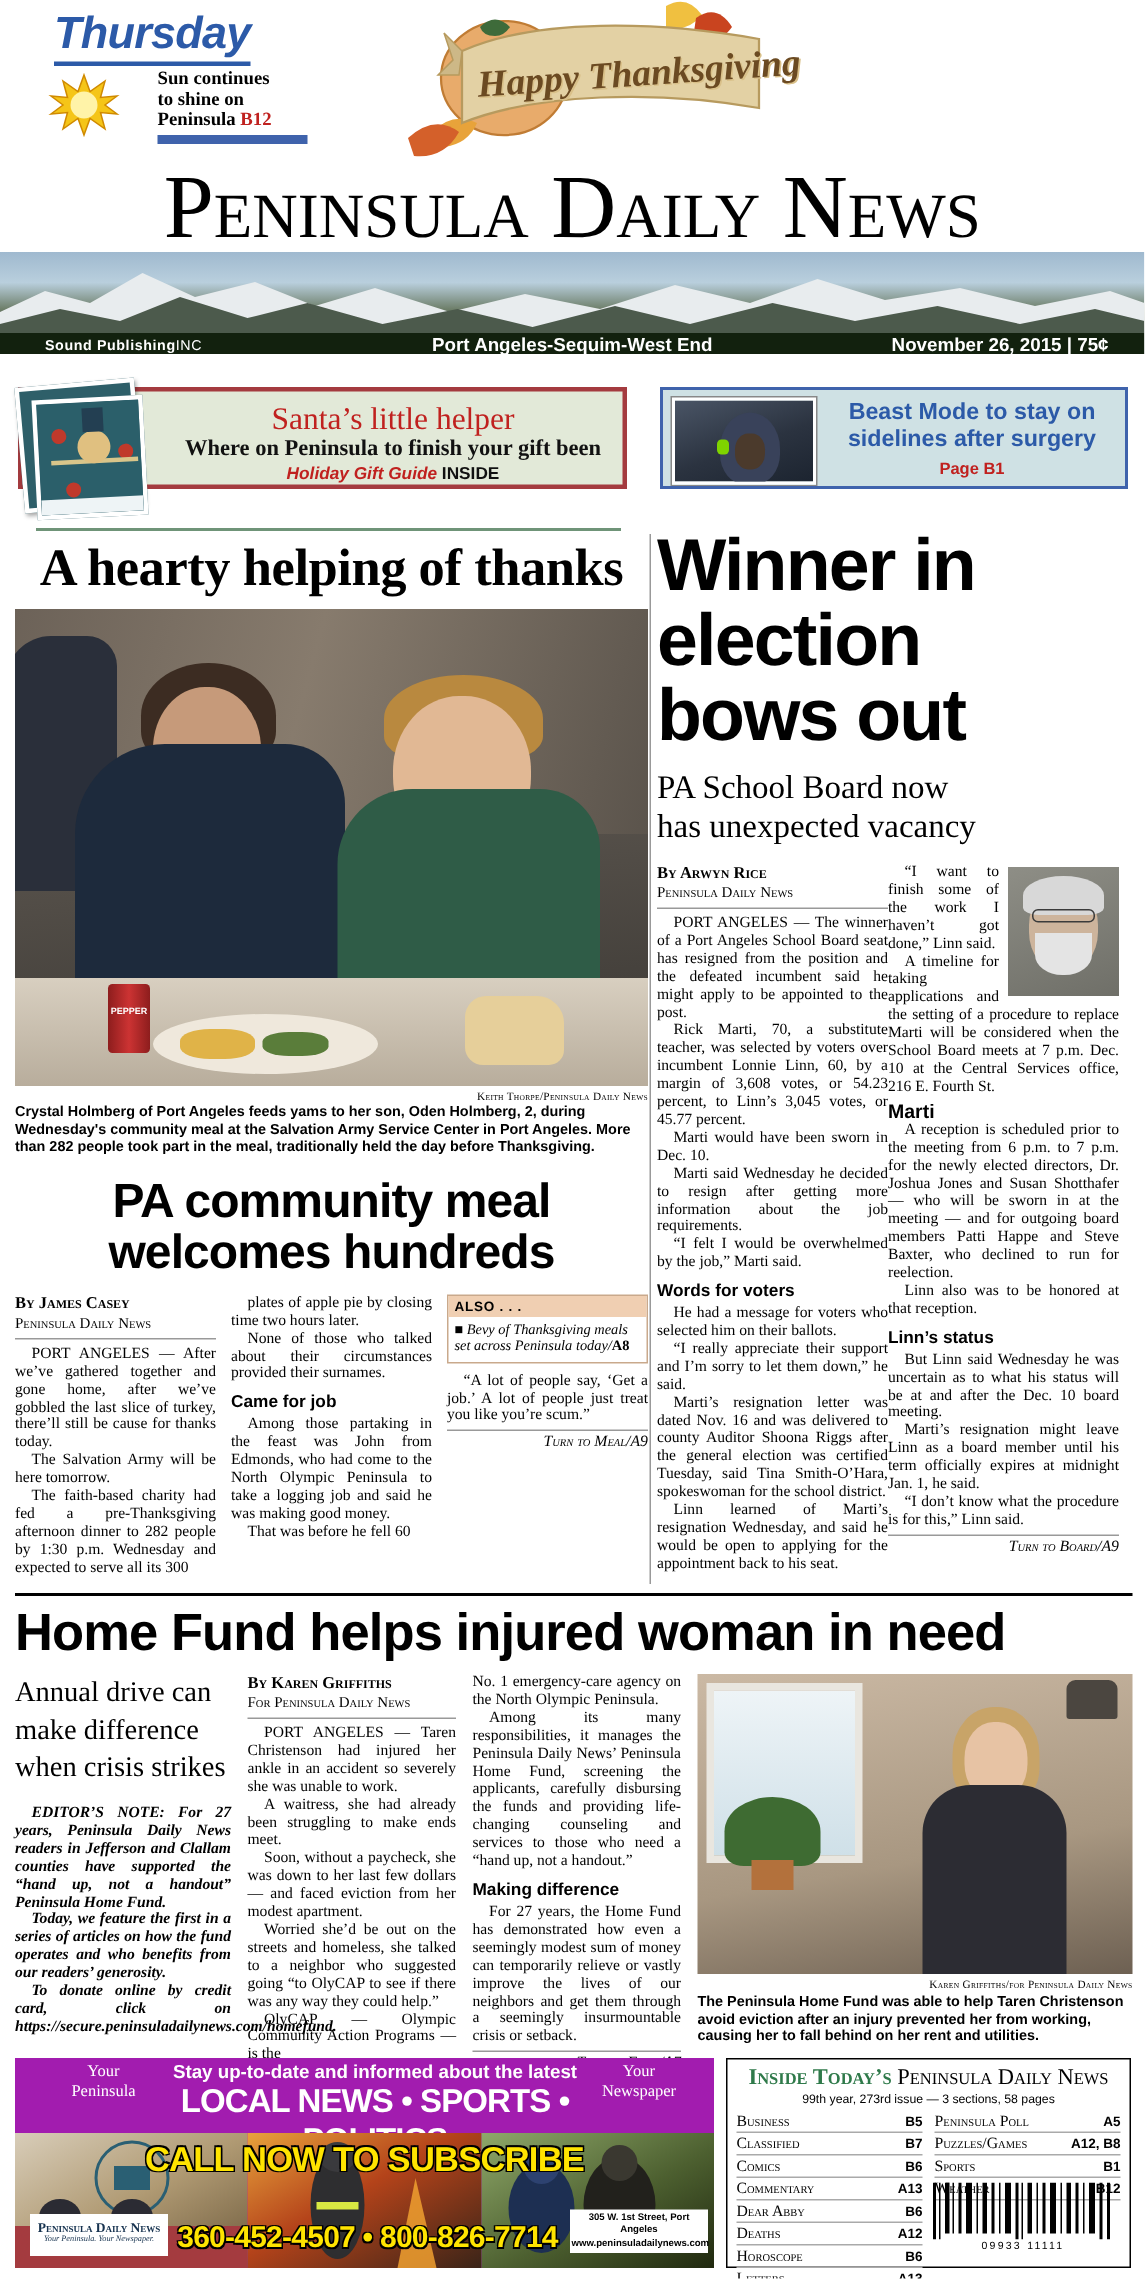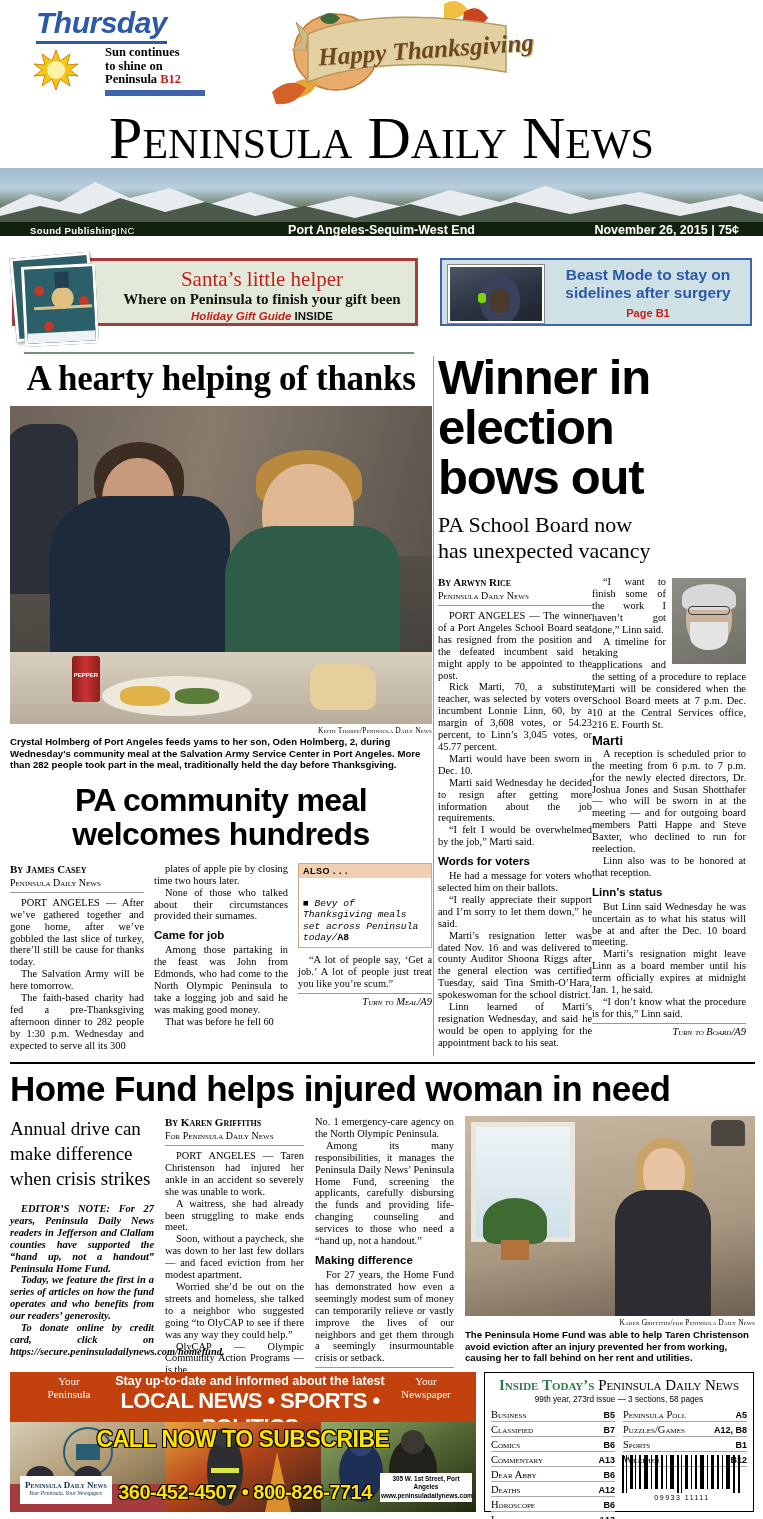--- a/index.html
+++ b/index.html
@@ -201,21 +201,21 @@
   .subhead {
     font-family:"Liberation Sans", sans-serif; font-weight:bold; font-size:11.5px;
     margin:7px 0 3px 0;
   }
   .alsobox { border:1px solid #c9a98c; }
   .alsobox .ttl {
     background:#f0cfb2; font-family:"Liberation Sans", sans-serif; font-weight:bold;
     font-size:9px; padding:2px 4px; letter-spacing:0.5px;
   }
   .alsobox .it {
-    padding:20px 4px 4px 4px; font-family:Liberation Mono, monospace;
+    padding:3px 4px 4px 4px; font-family:Liberation Serif, serif;
     font-style:italic; font-size:9.6px; line-height:11.4px;
   }
   .alsobox .it b { font-style:normal; }
   .sq { font-style:normal; }
   .turnto {
     text-align:right; font-family:"Liberation Serif", serif; font-variant:small-caps;
     font-size:10.5px; margin-top:3px; border-top:1px solid #999; padding-top:2px;font-style:italic;
   }
 
   
@@ -280,21 +280,21 @@
   .tp-lamp { position:absolute; right:10px; top:4px; width:34px; height:26px;
     background:#4b4640; border-radius:6px 6px 2px 2px; }
   .tp-caption {
     font-family:"Liberation Sans", sans-serif; font-weight:bold; font-size:9.6px;
     line-height:11.6px; margin-top:2px;
   }
 
   
   .ad {
     position:absolute; left:10px; top:1372px; width:466px; height:140px;
-    background:#c2410c; overflow:hidden;
+    background:#a21caf; overflow:hidden;
   }
   .ad-top { position:relative; height:50px; }
   .ad-your-l {
     position:absolute; left:24px; top:3px; width:70px; text-align:center;
     color:#fff; font-family:"Liberation Serif", serif; font-size:11px; line-height:13px;
   }
   .ad-your-r {
     position:absolute; right:10px; top:3px; width:80px; text-align:center;
     color:#fff; font-family:"Liberation Serif", serif; font-size:11px; line-height:13px;
   }

